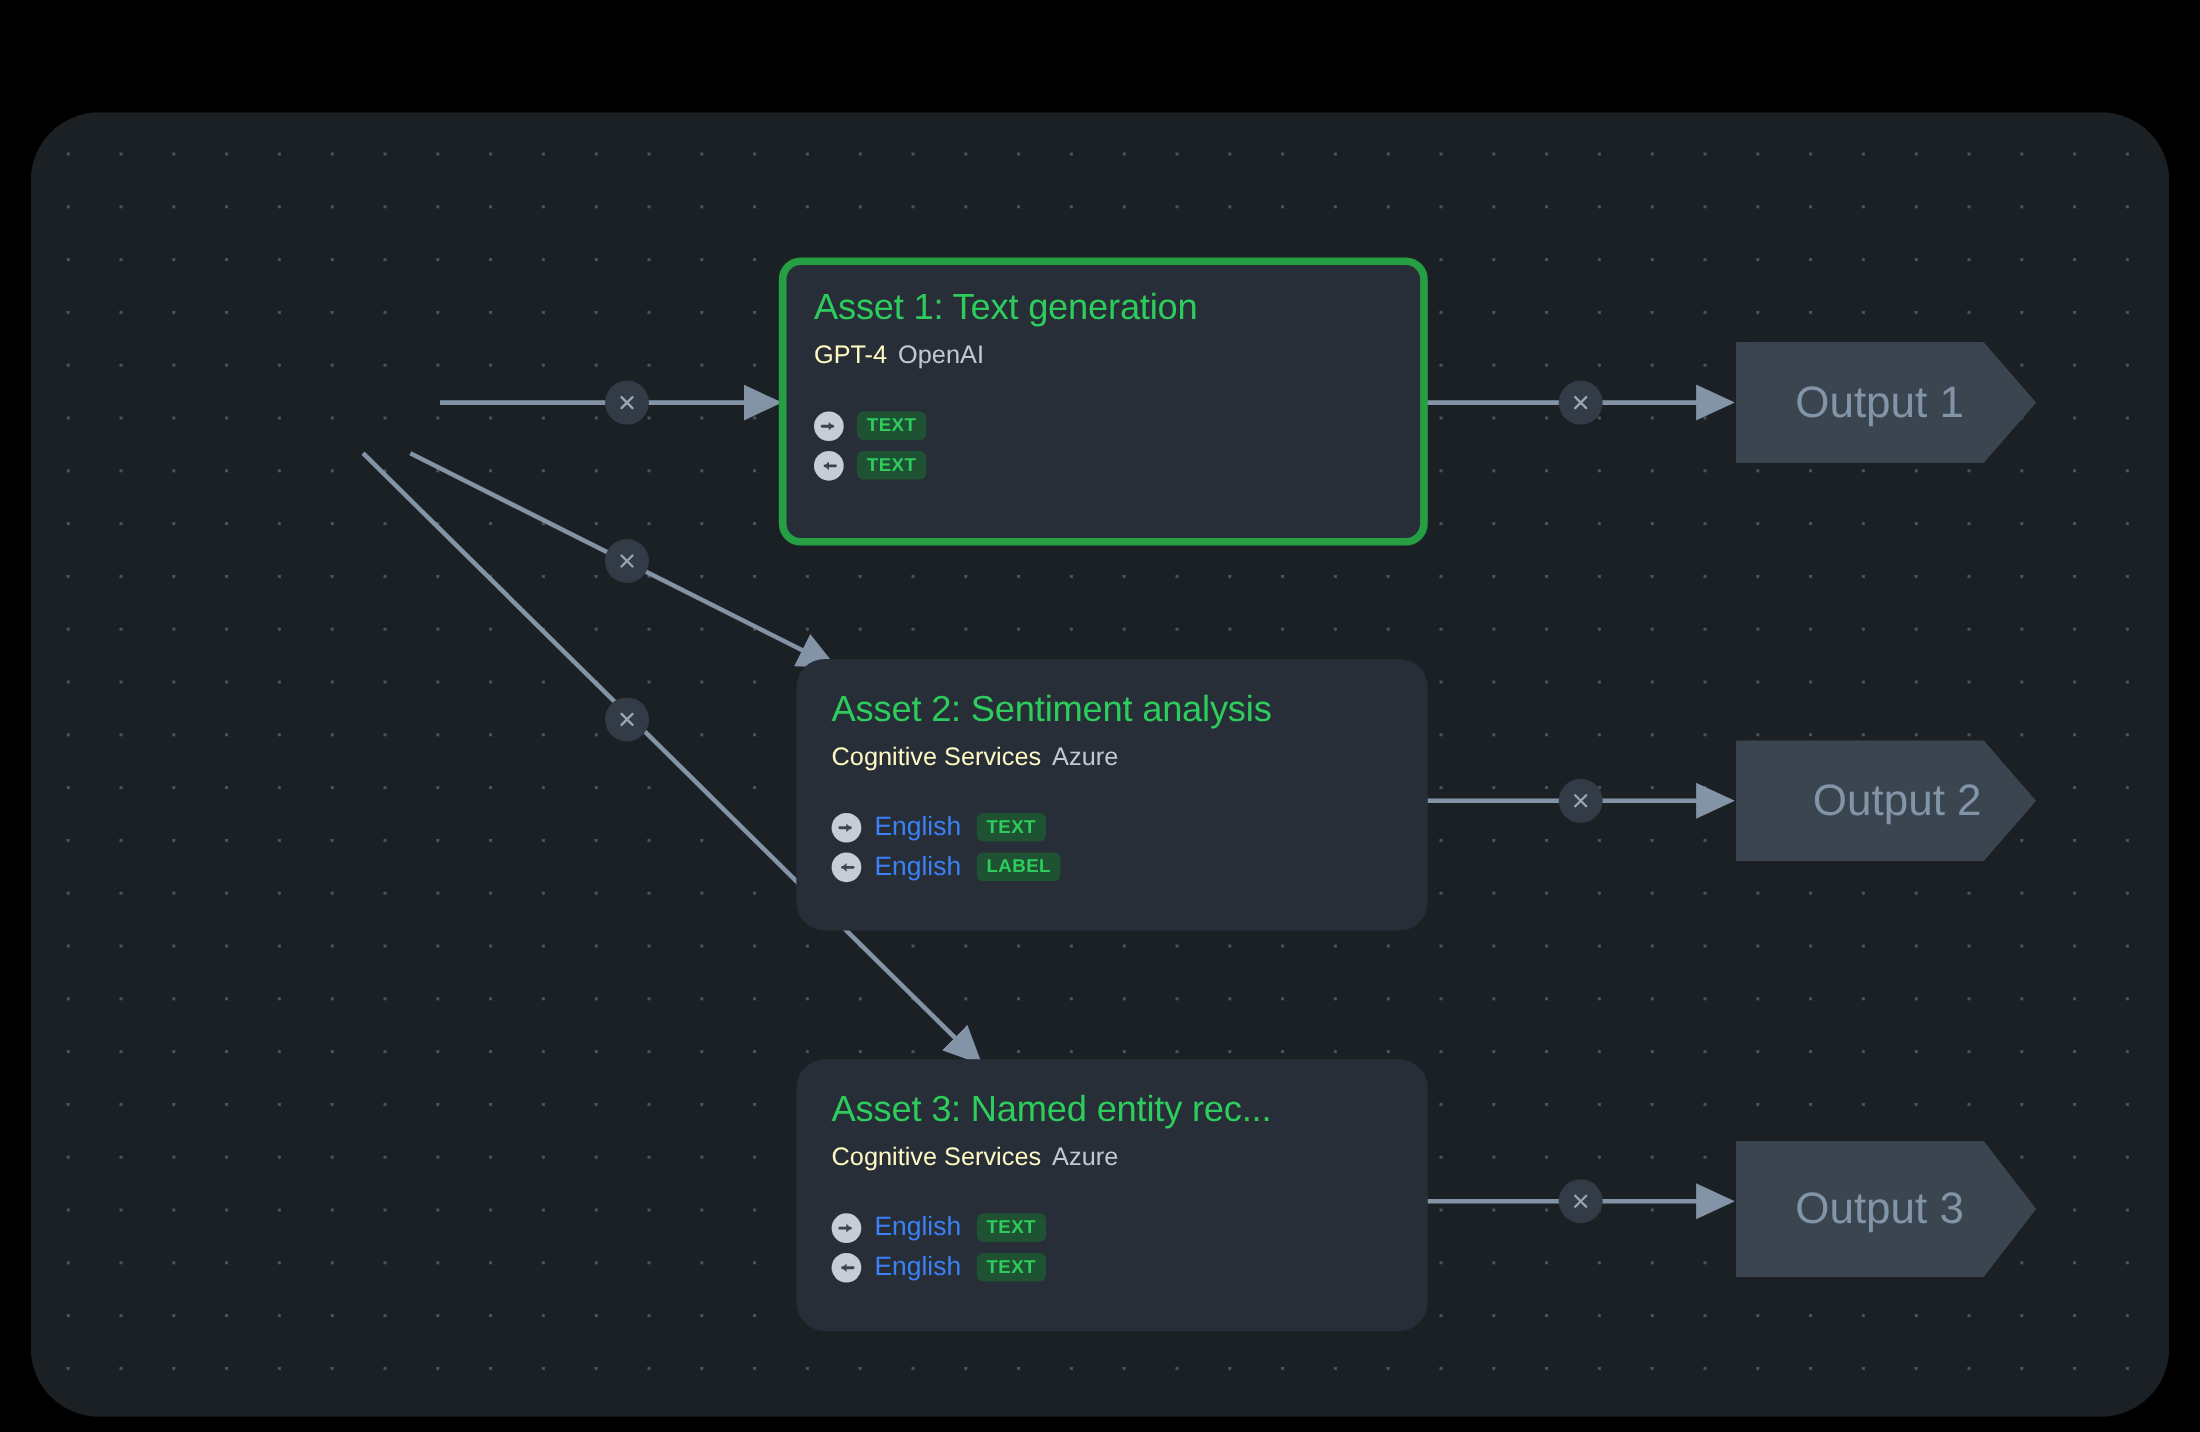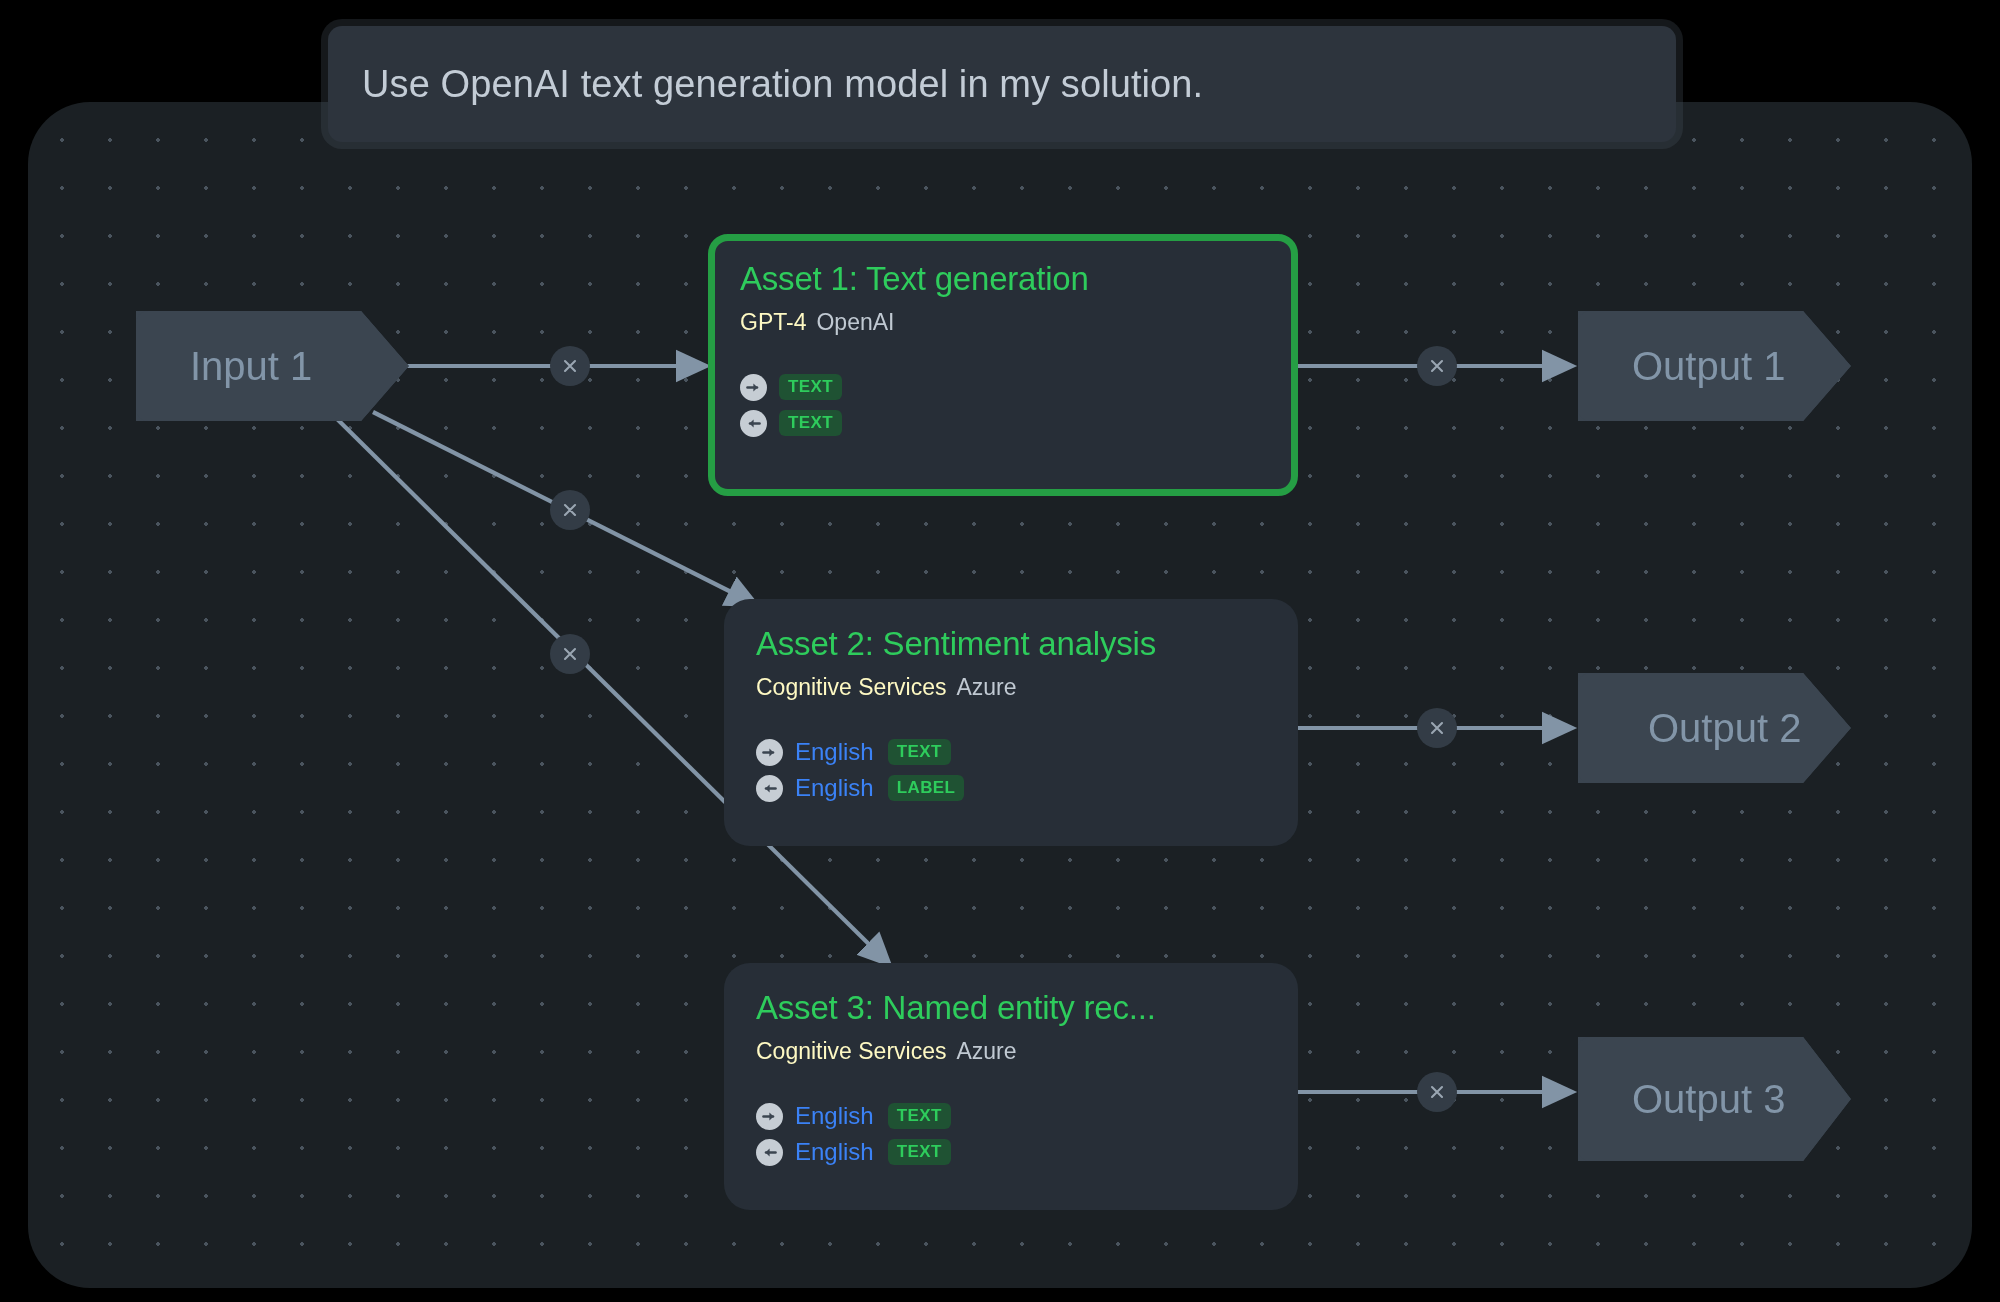--- a/index.html
+++ b/index.html
@@ -172,23 +172,20 @@
   }
   .edge-btn svg { display: block; }
 </style>
 </head>
 <body>
 
 <div id="root">
 
   <div class="canvas"></div>
 
-  <div class="header-banner">
-    <div class="header-banner-text">Use OpenAI text generation model in my solution.</div>
-  </div>
 
   <svg class="edges" viewBox="0 0 2000 1302" xmlns="http://www.w3.org/2000/svg">
     <defs>
       <marker id="arrowhead" markerWidth="9" markerHeight="9" refX="7.4" refY="4.5" orient="auto" markerUnits="strokeWidth">
         <path d="M0,0.6 L8.4,4.5 L0,8.4 z" fill="#8294a6"></path>
       </marker>
     </defs>
 
     <line x1="400" y1="366" x2="707" y2="366" stroke="#8294a6" stroke-width="4.2" marker-end="url(#arrowhead)"></line>
 
@@ -196,24 +193,20 @@
 
     <line x1="330" y1="412" x2="890" y2="965" stroke="#8294a6" stroke-width="4.2" marker-end="url(#arrowhead)"></line>
 
     <line x1="1297" y1="366" x2="1573" y2="366" stroke="#8294a6" stroke-width="4.2" marker-end="url(#arrowhead)"></line>
 
     <line x1="1297" y1="728" x2="1573" y2="728" stroke="#8294a6" stroke-width="4.2" marker-end="url(#arrowhead)"></line>
 
     <line x1="1297" y1="1092" x2="1573" y2="1092" stroke="#8294a6" stroke-width="4.2" marker-end="url(#arrowhead)"></line>
   </svg>
 
-  <div class="io-node" style="left:136px; top:311px; width:273px; height:110px;">
-    <div class="io-node-inner"></div>
-    <span class="io-label">Input 1</span>
-  </div>
 
   <div class="io-node" style="left:1578px; top:311px; width:273px; height:110px;">
     <div class="io-node-inner"></div>
     <span class="io-label">Output 1</span>
   </div>
 
   <div class="io-node" style="left:1578px; top:673px; width:273px; height:110px;padding-left:16px;">
     <div class="io-node-inner"></div>
     <span class="io-label">Output 2</span>
   </div>

